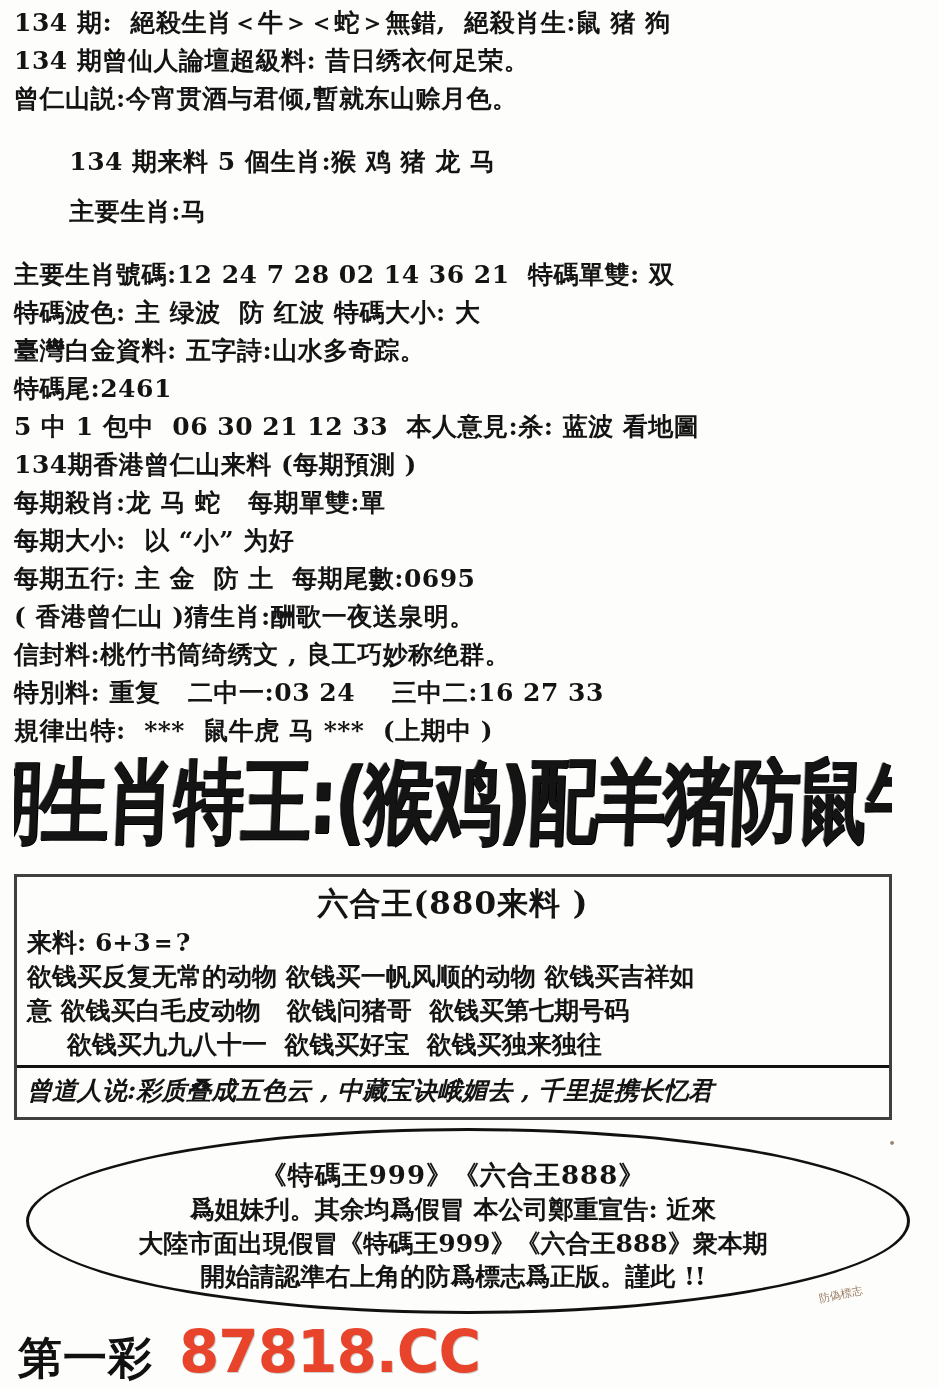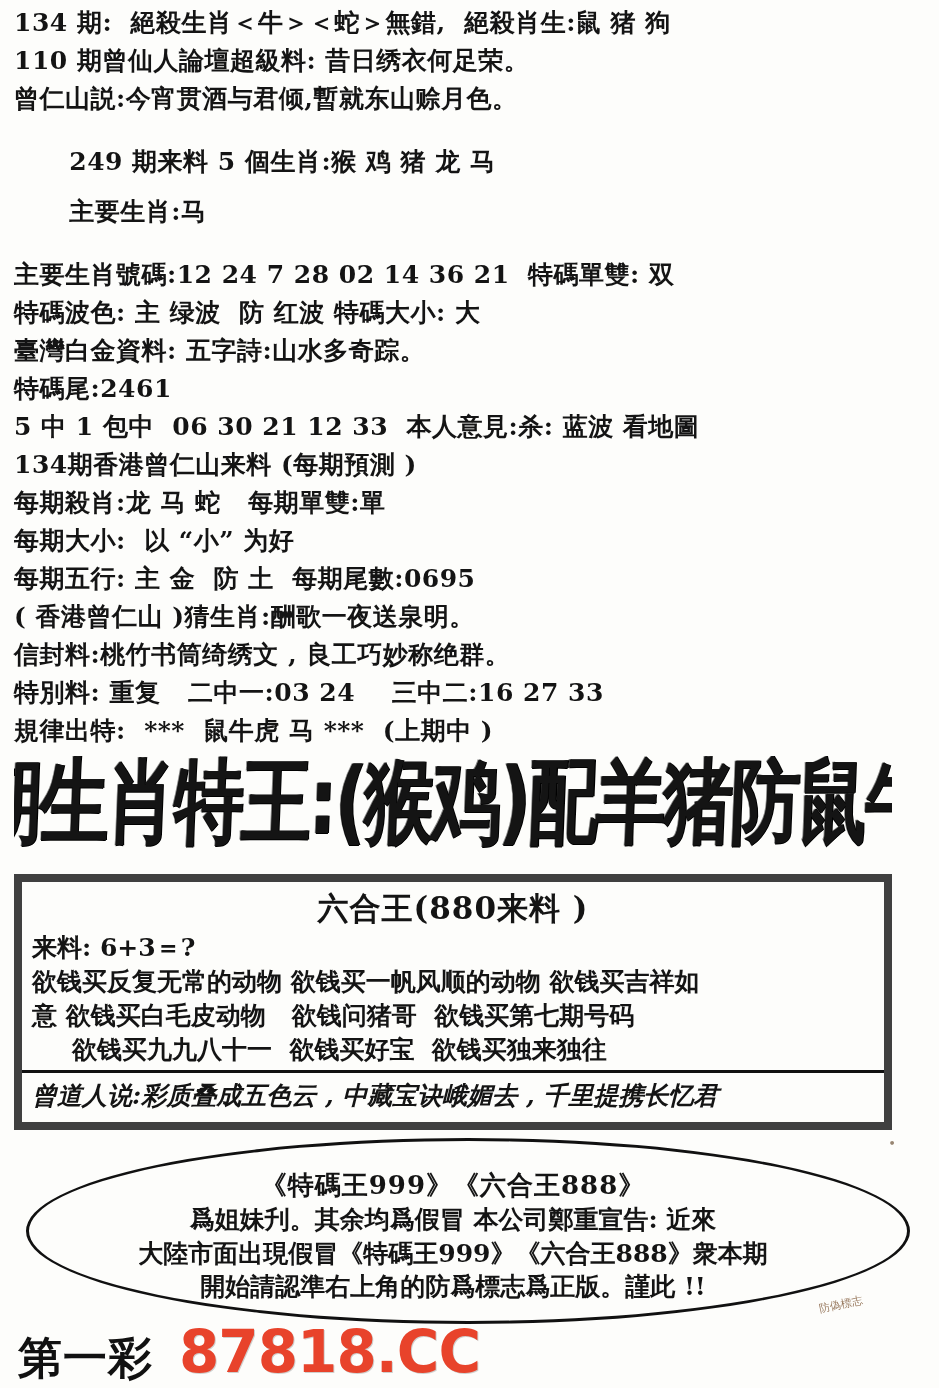--- a/index.html
+++ b/index.html
@@ -53,21 +53,21 @@
     white-space: nowrap;
     font-family: "DejaVu Sans", "Liberation Sans", sans-serif;
     transform: scaleY(1.35) scaleX(1.02) skewX(-3deg);
     transform-origin: center center;
     text-shadow: 1px 0 0 #000, 0 1px 0 #000, -1px 0 0 rgba(0,0,0,.5);
   }
 
   
   .box {
     margin-top: 26px;
-    border: 8px solid #404040;
+    border: 3px solid #404040;
     padding: 4px 10px 8px 10px;
     position: relative;
     min-height: 180px;
   }
   .box-title {
     text-align: center;
     font-size: 31px;
     font-weight: 700;
     letter-spacing: 1px;
     margin: 2px 0 4px 0;
@@ -181,24 +181,24 @@
     opacity: .7;
   }
 </style>
 </head>
 <body>
 
 <div class="page">
 
   <div class="lines">
     <span class="ln">134 期:  絕殺生肖＜牛＞＜蛇＞無錯,  絕殺肖生:鼠 猪 狗</span>
-    <span class="ln">110 期曾仙人論壇超級料: 昔日绣衣何足荣。</span>
+    <span class="ln">134 期曾仙人論壇超級料: 昔日绣衣何足荣。</span>
     <span class="ln">曾仁山説:今宵贯酒与君倾,暫就东山赊月色。</span>
     <span class="ln">
-      <span>249 期来料 5 個生肖:猴 鸡 猪 龙 马</span>
+      <span>134 期来料 5 個生肖:猴 鸡 猪 龙 马</span>
       <span class="gap-l"></span>
       <span>主要生肖:马</span>
     </span>
     <span class="ln">主要生肖號碼:12 24 7 28 02 14 36 21  特碼單雙: 双</span>
     <span class="ln">特碼波色: 主 绿波  防 红波 特碼大小: 大</span>
     <span class="ln">臺灣白金資料: 五字詩:山水多奇踪。</span>
     <span class="ln">特碼尾:2461</span>
     <span class="ln">5 中 1 包中  06 30 21 12 33  本人意見:杀: 蓝波 看地圖</span>
     <span class="ln">134期香港曾仁山来料 (每期預測 )</span>
     <span class="ln">每期殺肖:龙 马 蛇   每期單雙:單</span>

